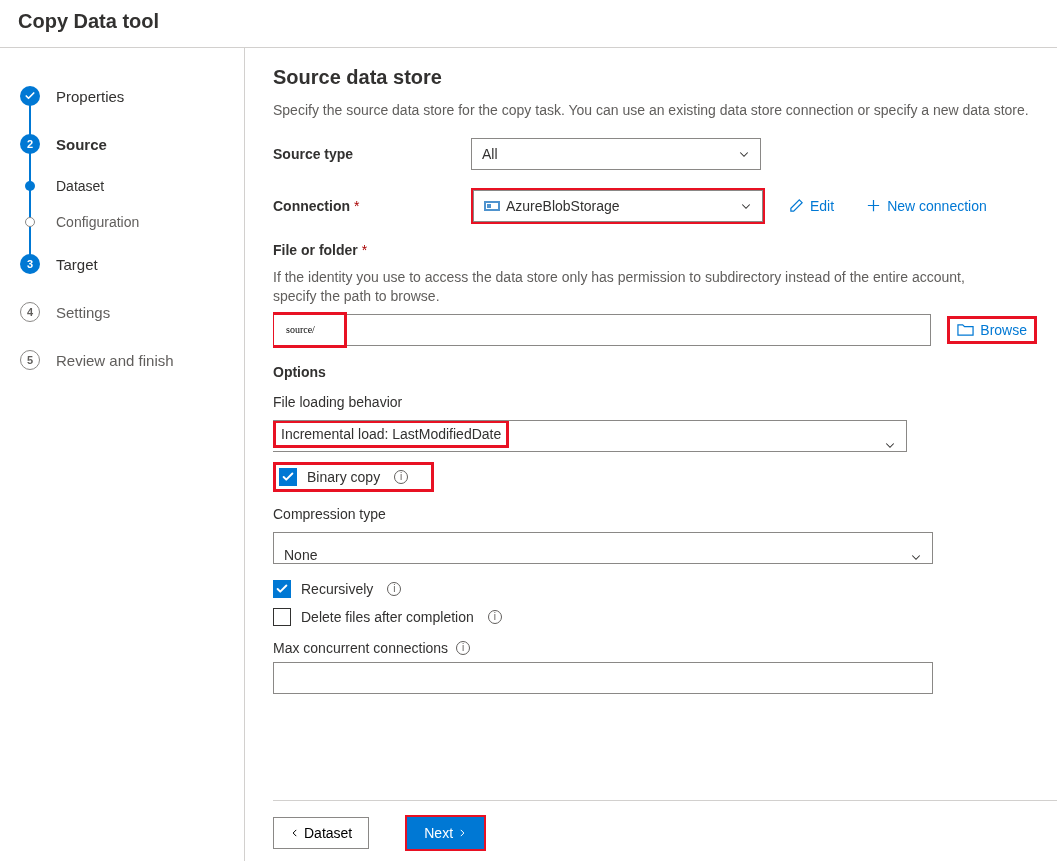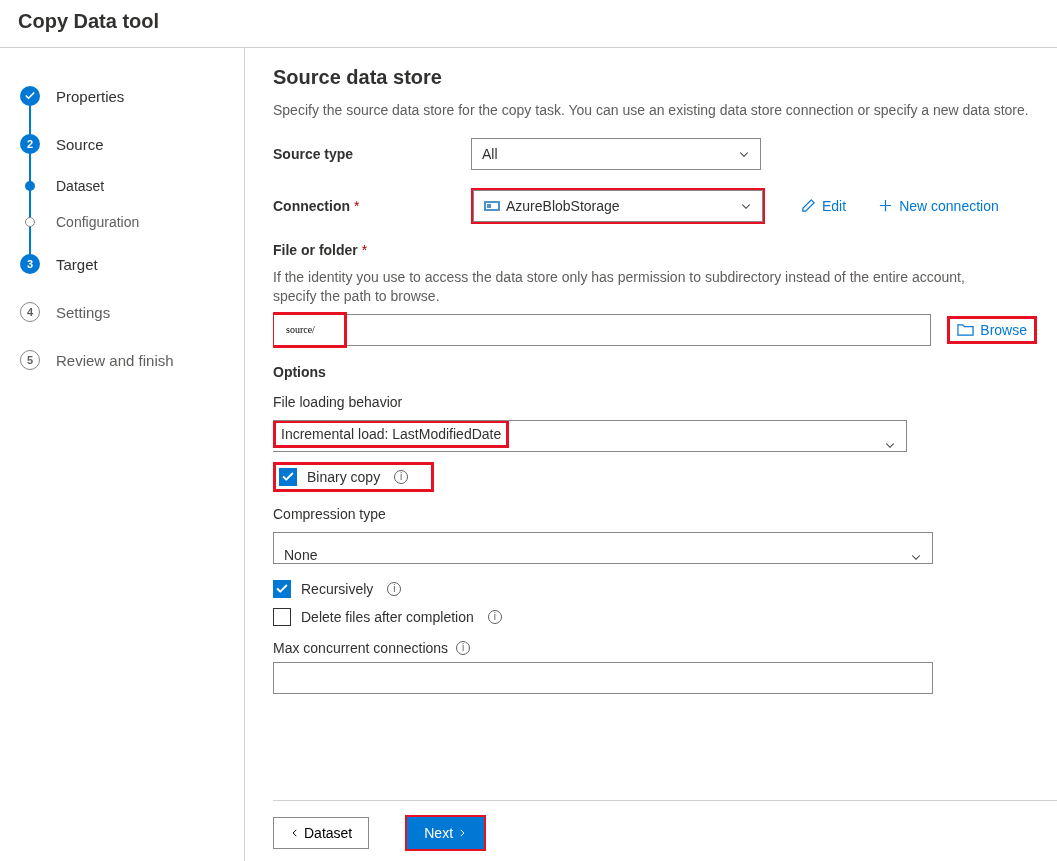--- a/index.html
+++ b/index.html
@@ -47,21 +47,21 @@
     font-size:11px; font-weight:600; flex-shrink:0;
     position:relative; z-index:1; background:#fff;
   }
   .step.done .circle { background: var(--blue); color:#fff; }
   .step.current .circle { background: var(--blue); color:#fff; }
   .step.sub .circle { width:10px; height:10px; margin-left:5px; margin-right:5px; }
   .step.sub.active .circle { background: var(--blue); }
   .step.sub.inactive .circle { background:#fff; border:1px solid var(--border); }
   .step.future .circle { background:#fff; border:1px solid var(--border); color: var(--muted); }
   .step .label { margin-left:16px; font-size:15px; }
-  .step.current > .label { font-weight:400; }
+  .step.current > .label { font-weight:700; }
   .step.sub .label { font-size:14px; margin-left:16px; }
   .step.sub.inactive .label { color: var(--muted); }
   .step.future .label { color: var(--muted); }
   .connector {
     position:absolute; left:9px; top:0; bottom:0; width:2px; background: var(--blue);
   }
   .steps .step:first-child .connector.up { display:none; }
   .steps .step .connector.down { top:50%; }
   .steps .step .connector.up { bottom:50%; top:auto; height:50%; }
 
@@ -193,21 +193,21 @@
             <svg width="12" height="12" viewBox="0 0 16 16">
                 <path d="M3 6l5 5 5-5" fill="none" stroke="currentColor" stroke-width="1.4"></path>
               </svg>
           </span>
         </div>
       </div>
 
       
       <div class="form-row">
         <div class="flabel req">Connection</div>
-        <span class="hl-inset" style="margin-right:12px;">
+        <span class="hl-inset" style="margin-right:0;">
           <div class="combo">
             <span style="display:flex;align-items:center;">
               <span class="storage-icon">
                 <svg width="16" height="14" viewBox="0 0 16 14">
                     <rect x="0" y="2" width="16" height="10" fill="#4f93ce"></rect>
                     <rect x="2" y="4" width="12" height="6" fill="#fff"></rect>
                     <rect x="3" y="5" width="4" height="4" fill="#4f93ce"></rect>
                   </svg>
               </span>
               <span>AzureBlobStorage</span>

